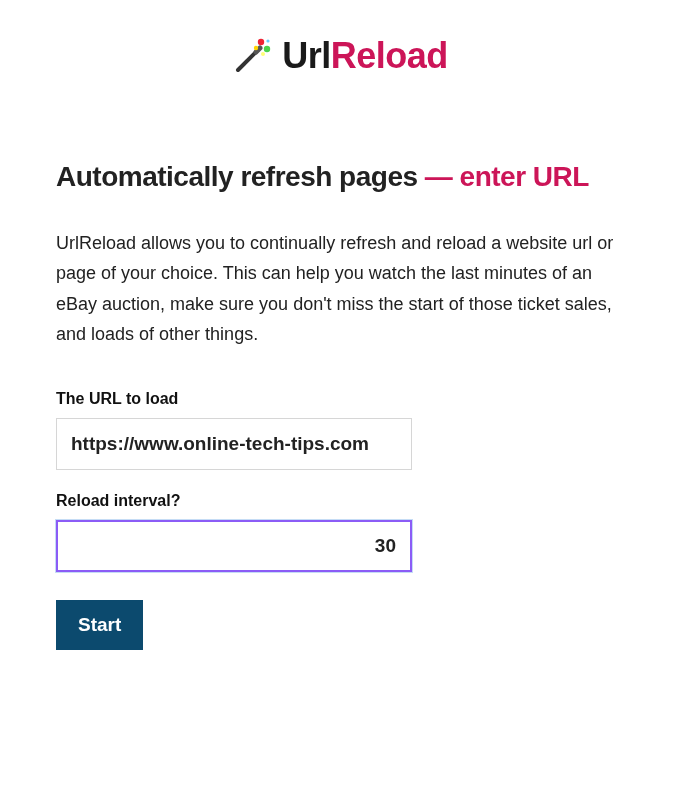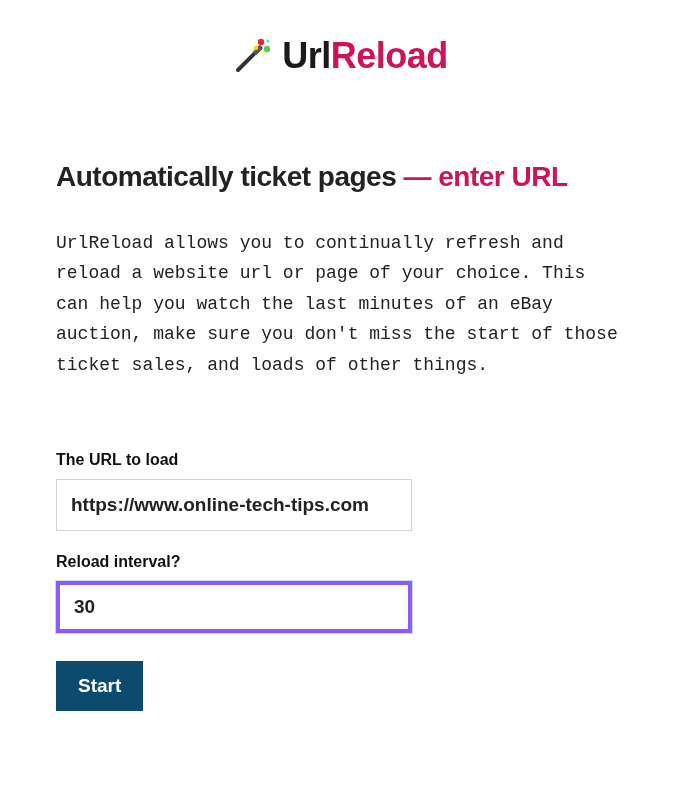--- a/index.html
+++ b/index.html
@@ -46,22 +46,21 @@
       line-height: 1.2;
       margin-bottom: 34px;
     }
     .headline .accent {
       color: #cc1558;
     }
     .description {
       font-size: 18px;
       line-height: 1.7;
       color: #222;
-      margin-bottom: 70px;
-      font-family: Liberation Mono, monospace;
+      margin-bottom: 40px;
     }
     .field-group {
       margin-bottom: 22px;
     }
     .field-label {
       display: block;
       font-size: 16px;
       font-weight: 700;
       color: #111;
       margin-bottom: 10px;
@@ -72,22 +71,23 @@
       padding: 0 14px;
       font-size: 19px;
       font-weight: 700;
       font-family: inherit;
       color: #222;
       border: 1px solid #d6d6d6;
       background: #fff;
       outline: none;
     }
     .text-input.focused {
-      border: 4px solid #8b5cf6;
+      border: 2px solid #8b5cf6;
       box-shadow: 0 0 0 1px rgba(111,168,230,0.4);
+      text-align: right;
     }
     .start-btn {
       background: #0c4a6e;
       color: #fff;
       border: none;
       font-size: 19px;
       font-weight: 800;
       font-family: inherit;
       padding: 14px 22px;
       cursor: pointer;
@@ -112,21 +112,21 @@
           <circle cx="36" cy="9" r="1.6" fill="#6cf"></circle>
         </svg>
       </span>
       <span class="logo-text">
         <span class="first">Url</span><span class="second">Reload</span>
       </span>
     </div>
   </div>
 
   <h1 class="headline">
-    <span>Automatically ticket pages </span><span class="accent">— enter URL</span>
+    <span>Automatically refresh pages </span><span class="accent">— enter URL</span>
   </h1>
 
   <p class="description">UrlReload allows you to continually refresh and reload a website url or page of your choice. This can help you watch the last minutes of an eBay auction, make sure you don't miss the start of those ticket sales, and loads of other things.</p>
 
   <div class="field-group">
     <label class="field-label">The URL to load</label>
     <input type="text" class="text-input" value="https://www.online-tech-tips.com" style="">
   </div>
 
   <div class="field-group">

